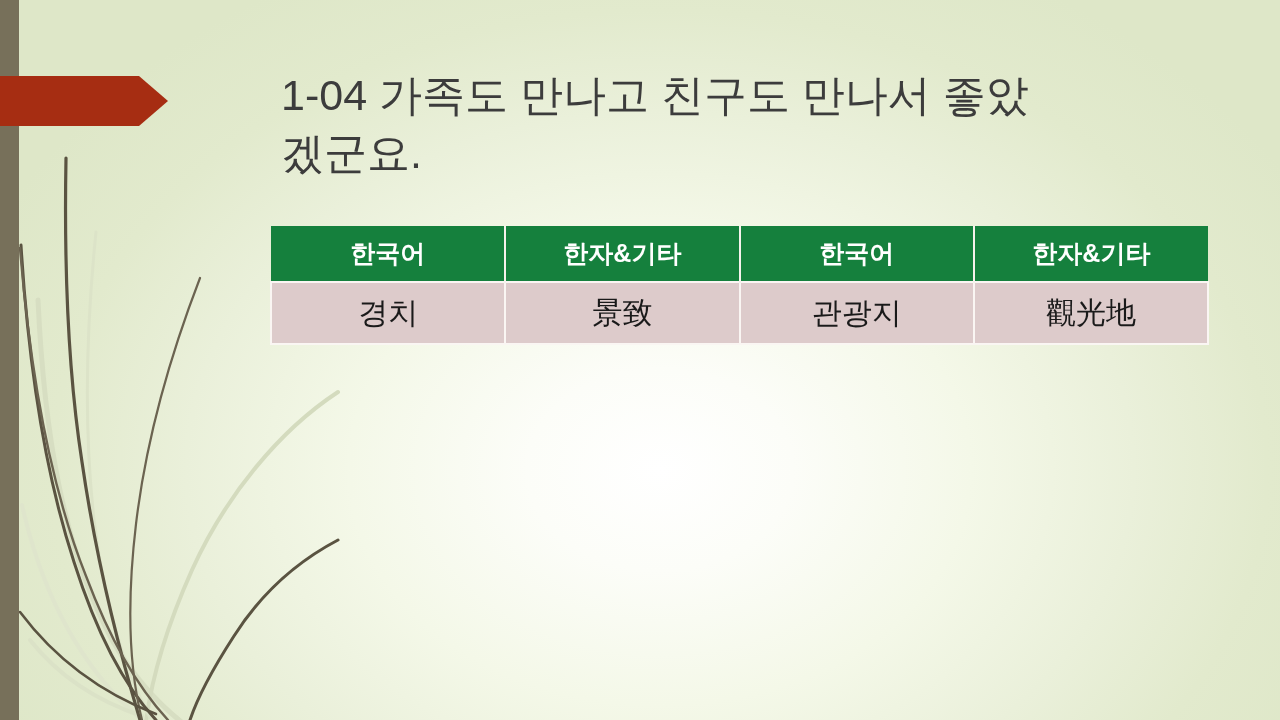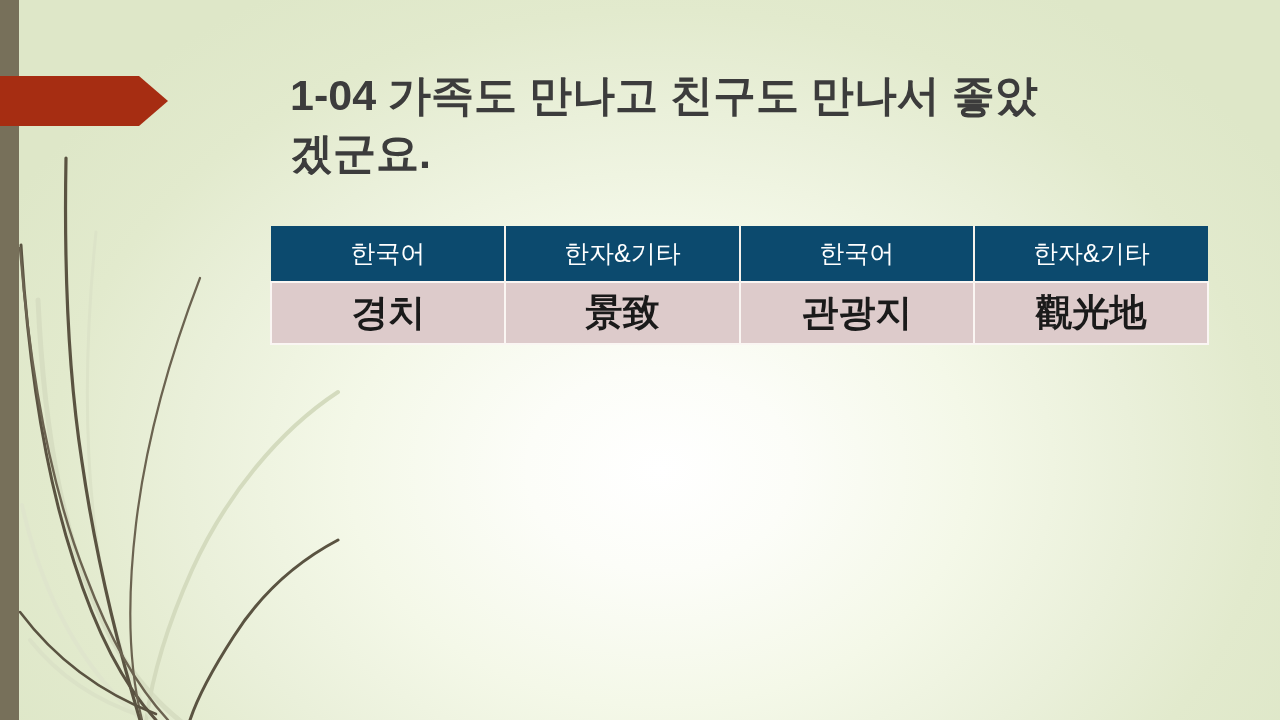--- a/index.html
+++ b/index.html
@@ -60,60 +60,60 @@
     top: 76px;
     width: 168px;
     height: 50px;
     background: #A62D12;
     clip-path: polygon(0 0, 139px 0, 168px 25px, 139px 50px, 0 50px);
   }
 
   
   #title {
     position: absolute;
-    left: 290px;
+    left: 281px;
     top: 66px;
     width: 760px;
     font-size: 43px;
     line-height: 58px;
     color: #3C3C3C;
-    font-weight: 700;
+    font-weight: 400;
     letter-spacing: 0px;
     white-space: pre-wrap;
   }
 
   
   #vocab-table {
     position: absolute;
     left: 270px;
     top: 226px;
     width: 939px;
     border-collapse: collapse;
     table-layout: fixed;
   }
   #vocab-table col { width: 25%; }
 
   #vocab-table th {
-    background: #0c4a6e;
+    background: #15803d;
     color: #FFFFFF;
     font-size: 25px;
-    font-weight: normal;
+    font-weight: bold;
     height: 55px;
     text-align: center;
     vertical-align: middle;
     border-left: 2px solid #F6F2EC;
     border-right: 2px solid #F6F2EC;
     padding: 0;
   }
   #vocab-table th:first-child { border-left: none; }
   #vocab-table th:last-child  { border-right: none; }
 
   #vocab-table td {
-    font-size: 37px;
-    font-weight: 700;
+    font-size: 30px;
+    font-weight: 400;
     color: #1A1A1A;
     height: 60px;
     text-align: center;
     vertical-align: middle;
     border: 2px solid #FAF6F3;
     padding: 0;
   }
 
   #vocab-table tbody tr.row-a td { background: #DDCBCB; }
   #vocab-table tbody tr.row-b td { background: #EFE7E6; }

